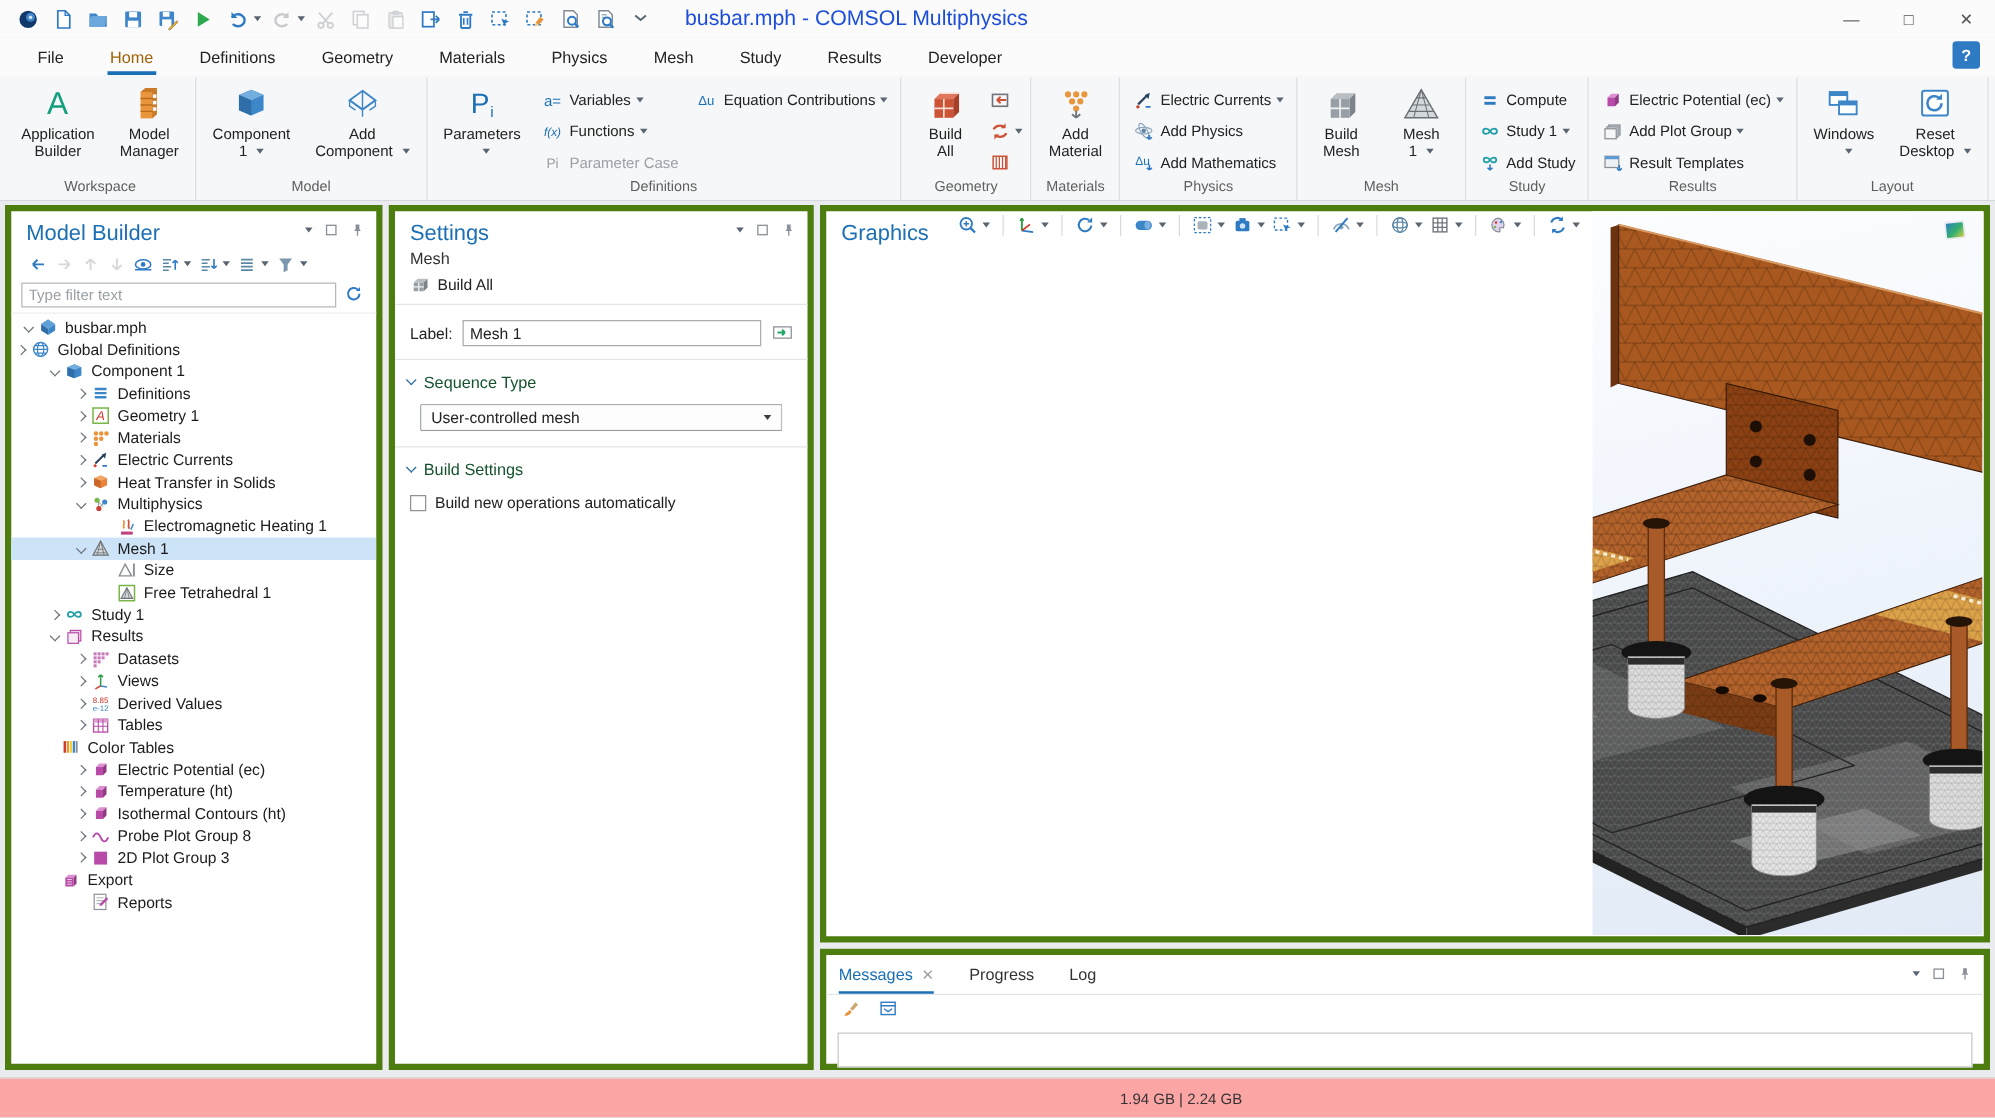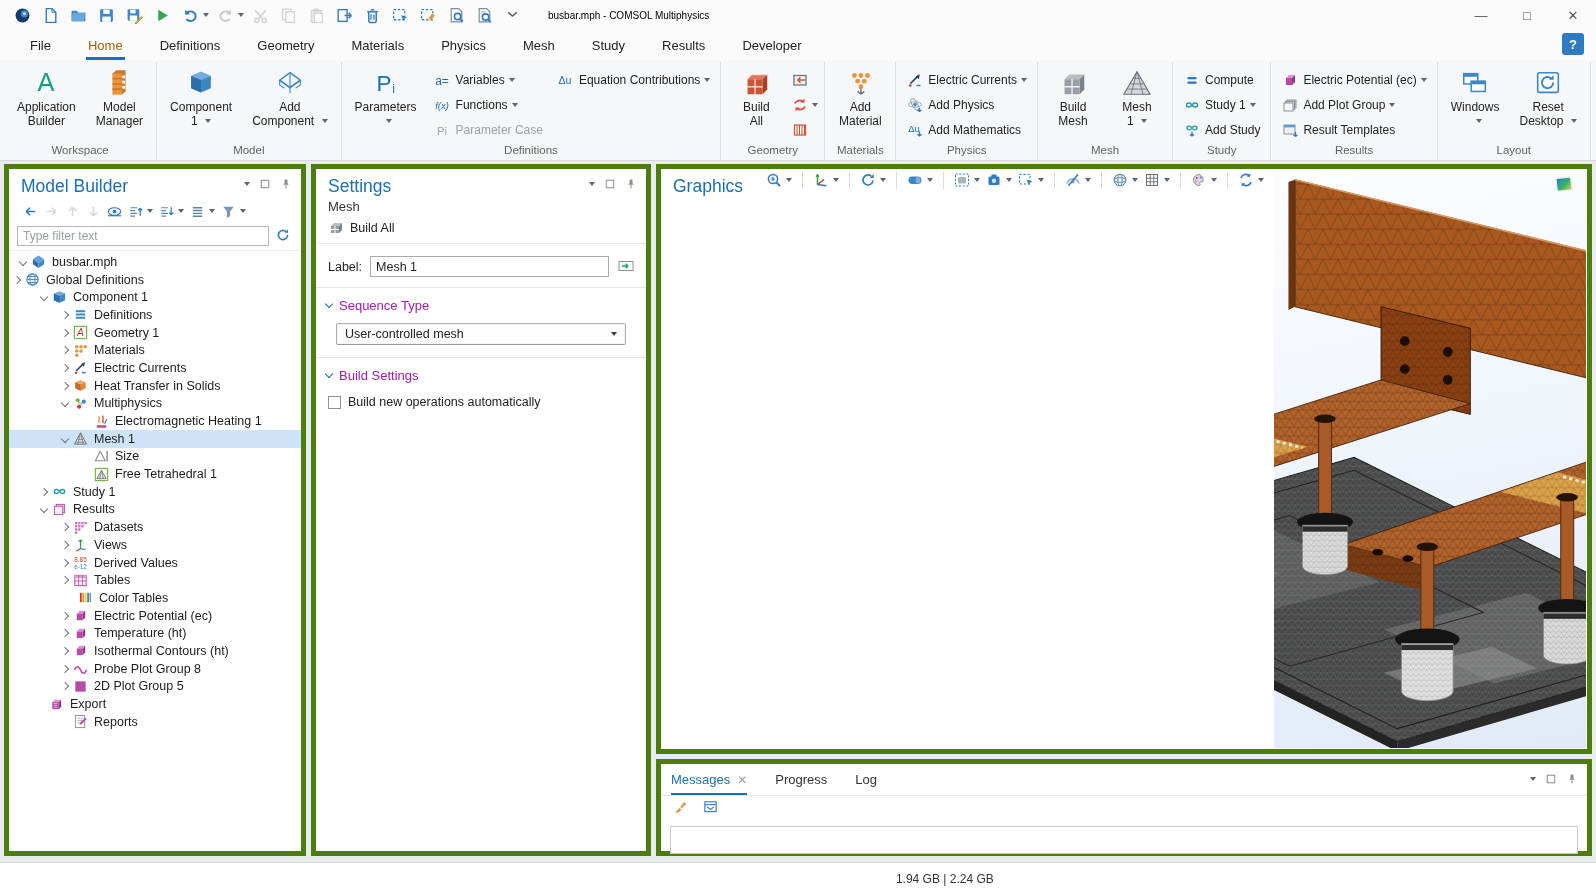--- a/index.html
+++ b/index.html
@@ -6,21 +6,21 @@
 html,body{width:1596px;height:894px;overflow:hidden;background:#e9ebee;font-size:13px;color:#222}
 #app{position:relative;width:1596px;height:894px}
 svg{display:block}
 .dd{display:inline-block;width:0;height:0;border-left:3.5px solid transparent;border-right:3.5px solid transparent;border-top:4px solid #5a6572;margin-left:4px;vertical-align:2px}
 
 .titlebar{position:absolute;top:0;left:0;right:0;height:30px;background:#fbfbfc;display:flex;align-items:center;padding-left:8px}
 .qbtn{display:inline-flex;align-items:center;justify-content:center;width:24px;height:24px;margin:0 2px}
 .qbtn svg{width:17px;height:17px}
 .qbtn.dis{opacity:.45}
 .qdd{margin-left:-1px;margin-right:2px}
-.win-title{margin-left:22px;font-size:10px;color:#000000}
+.win-title{margin-left:22px;font-size:17px;color:#1d4ed8}
 .win-controls{position:absolute;right:0;top:0;height:30px;display:flex}
 .wc{width:46px;height:30px;display:flex;align-items:center;justify-content:center;color:#555;font-size:13px}
 
 .menubar{position:absolute;top:30px;left:0;right:0;height:30px;background:#fbfbfc;display:flex;align-items:center;padding-left:28px;gap:33px}
 .mtab{font-size:13px;color:#222;position:relative;padding:6px 2px;cursor:default}
 .mtab.act{color:#a16207}
 .mtab.act::after{content:"";position:absolute;left:0;right:0;bottom:-1px;height:3px;background:#1a6fb5}
 .helpbtn{position:absolute;right:12px;top:3px;width:22px;height:22px;background:#2e7bc4;color:#fff;border-radius:3px;display:flex;align-items:center;justify-content:center;font-size:13px;font-weight:bold}
 
 .ribbon{position:absolute;top:60px;left:0;right:0;height:101px;background:#f6f7f9;border-bottom:1px solid #d5d7da;display:flex;align-items:stretch;padding:2px 4px 0 4px}
@@ -76,21 +76,21 @@
 
 .sub{padding:0 12px;font-size:13px;color:#333}
 .settool{display:flex;align-items:center;gap:6px;padding:6px 12px 7px 12px;border-bottom:1px solid #e3e5e8;font-size:12.5px;color:#222}
 .settool svg{width:16px;height:16px}
 .labelrow{display:flex;align-items:center;padding:12px 10px 10px 12px;gap:8px;font-size:12.5px;border-bottom:1px solid #e3e5e8}
 .labelrow input{flex:1;height:21px;border:1px solid #ababab;font-size:12.5px;padding:0 5px;color:#222;outline:none}
 .renamebtn{width:19px;height:19px;display:flex;flex:none}
 .renamebtn svg{width:18px;height:18px}
 .section{padding:10px 12px 4px 10px;display:flex;align-items:center;gap:7px}
 .schev{width:6px;height:6px;border-right:1.5px solid #2368a2;border-bottom:1.5px solid #2368a2;transform:rotate(45deg);margin-top:-3px}
-.stitle{color:#a21caf;font-size:13px}
+.stitle{color:#14532d;font-size:13px}
 .selectbox{margin:6px 20px 12px 20px;height:22px;border:1px solid #a9adb2;border-radius:2px;background:#fdfdfd;display:flex;align-items:center;padding:0 8px;font-size:12.5px;color:#222;justify-content:space-between;border-bottom-color:#999;box-shadow:0 0 0 1px #f4f5f6 inset}
 .secdiv{border-bottom:1px solid #e3e5e8}
 .cbrow{display:flex;align-items:center;gap:7px;padding:8px 12px;font-size:12.5px;color:#222}
 .cb{width:13px;height:13px;border:1px solid #8f9398;background:#fff;flex:none}
 
 .gfxtools{display:flex;align-items:center;padding:1px 6px 3px 10px;height:24px}
 .gbtn{display:inline-flex;align-items:center;padding:0 3px}
 .gbtn svg{width:16px;height:16px}
 .gsep{width:1px;height:17px;background:#d9dbde;margin:0 7px}
 .canvas{flex:1;margin:0 1px 1px 1px;position:relative;background:linear-gradient(168deg,#fcfdff 0%,#f0f5fc 45%,#e1eaf6 100%);overflow:hidden}
@@ -99,21 +99,21 @@
 
 .msgtabs{display:flex;align-items:center;padding:0 10px;height:31px;gap:28px}
 .msgtab{font-size:13px;color:#333;position:relative;height:31px;display:flex;align-items:center;gap:7px}
 .msgtab.act{color:#1a6fb5}
 .msgtab.act::after{content:"";position:absolute;left:0;right:0;bottom:0;height:2.5px;background:#1a6fb5}
 .msgclose{color:#9aa0a6;font-size:12px}
 .msgtools{display:flex;align-items:center;gap:8px;padding:3px 10px;border-top:1px solid #e3e5e8}
 .msgtools svg{width:15px;height:15px}
 .msgbox{position:absolute;left:9px;right:9px;top:62px;height:28px;background:#fff;border:1px solid #c6c9cd}
 
-.statusbar{position:absolute;left:0;right:0;bottom:0;height:32px;background:#ffffff;border-top:1px solid #d8d8d8}
+.statusbar{position:absolute;left:0;right:0;bottom:0;height:32px;background:#fca5a5;border-top:1px solid #d8d8d8}
 .mem{position:absolute;left:59.2%;top:50%;transform:translate(-50%,-50%);font-size:12px;color:#333}
 </style>
 </head>
 <body>
 
 <div id="app">
 
   <div class="titlebar">
     <span style="display:inline-flex;align-items:center">
         <span class="qbtn">
@@ -953,21 +953,21 @@
             </span>
             <span class="ti">
               <svg viewBox="0 0 16 16">
                 <rect x="2" y="2.5" width="12" height="11" fill="#fff" stroke="#b84aa8" stroke-width="1.1"></rect>
                 <rect x="2" y="2.5" width="12" height="3" fill="#dca3d2"></rect>
                 <path d="M2 8.5h12M6 2.5v11M10 2.5v11" stroke="#b84aa8" stroke-width=".9"></path>
               </svg>
             </span>
             <span class="tlabel">Tables</span>
           </div>
-          <div class="trow" style="padding-left: 53px;">
+          <div class="trow" style="padding-left: 24px;">
             <span class="chevbox"></span>
             <span class="ti">
               <svg viewBox="0 0 16 16">
                 <rect x="2" y="3" width="2" height="10" fill="#cd3b2e"></rect>
                 <rect x="4.6" y="3" width="2" height="10" fill="#e8953c"></rect>
                 <rect x="7.2" y="3" width="2" height="10" fill="#f2d13c"></rect>
                 <rect x="9.8" y="3" width="2" height="10" fill="#3d87c9"></rect>
                 <rect x="12.4" y="3" width="1.6" height="10" fill="#8a9097"></rect>
               </svg>
             </span>
@@ -1025,21 +1025,21 @@
           </div>
           <div class="trow" style="padding-left: 48px;">
             <span class="chevbox">
               <span class="tchev closed"></span>
             </span>
             <span class="ti">
               <svg viewBox="0 0 16 16">
                 <rect x="2.5" y="2.5" width="11" height="11" fill="#b84aa8"></rect>
               </svg>
             </span>
-            <span class="tlabel">2D Plot Group 5</span>
+            <span class="tlabel">2D Plot Group 3</span>
           </div>
           <div class="trow" style="padding-left: 24px;">
             <span class="chevbox"></span>
             <span class="ti">
               <svg viewBox="0 0 16 16">
                 <path d="M3.5 5.5l2.5-2.5h7l-2.5 2.5z" fill="#dd8fd2"></path>
                 <path d="M10.5 5.5L13 3v7.5l-2.5 2.5z" fill="#8f3a81"></path>
                 <rect x="3.5" y="5.5" width="7" height="7.5" fill="#b84aa8"></rect>
                 <path d="M5 7h4M5 9h4M5 11h4" stroke="#f0d7ec" stroke-width=".8"></path>
               </svg>

